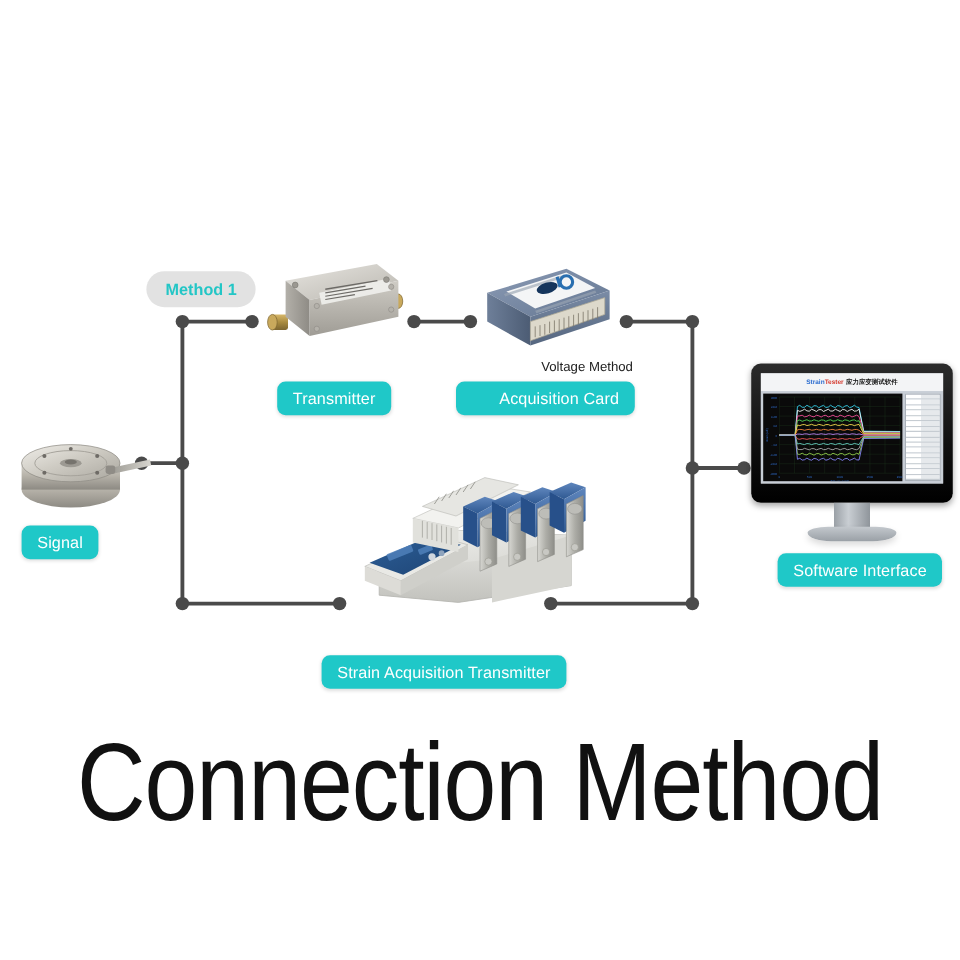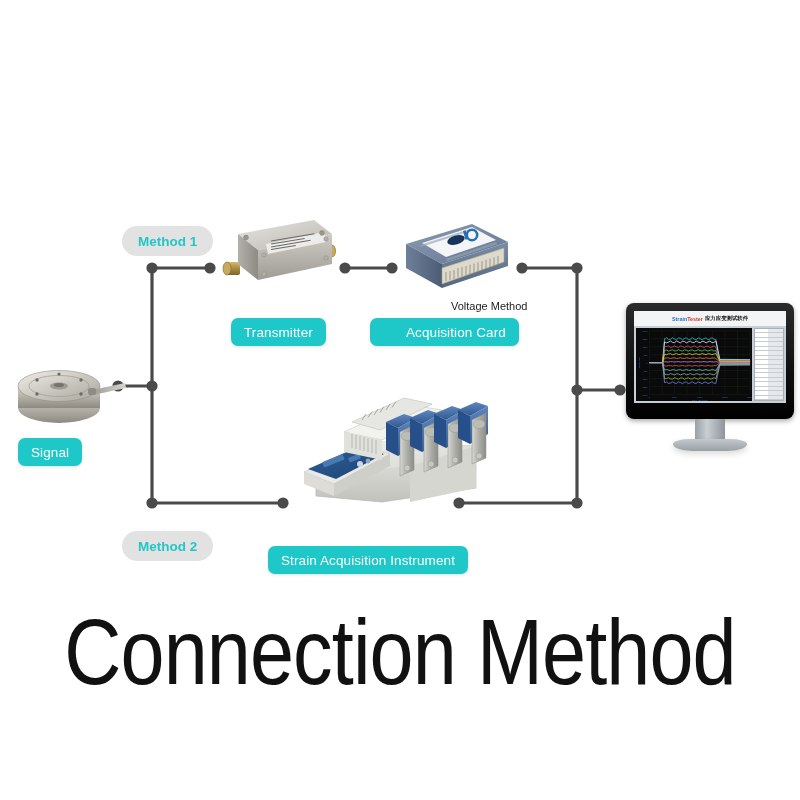--- a/index.html
+++ b/index.html
@@ -486,24 +486,24 @@
               <i></i>
           </div>
         </div>
       </div>
     </div>
     <div class="mon-neck"></div>
     <div class="mon-base"></div>
   </div>
 
   <div class="method" id="m1" style="left:122px; top:226px;">Method 1</div>
-  <div class="method" id="m2" style="left:122px; top:531px;">Method 2</div>
 
   <div class="lbl" style="left:18px; top:438px;">Signal</div>
   <div class="lbl" style="left:231px; top:318px;">Transmitter</div>
-  <div class="lbl" style="left:370px; top:318px;padding-left:36px;">Acquisition Card</div>
-  <div class="lbl" style="left:268px; top:546px;">Strain Acquisition Instrument</div>
+  <div class="lbl" style="left:380px; top:318px;padding-left:36px;">Acquisition Card</div>
+  <div class="lbl" style="left:268px; top:546px;">Strain Acquisition Transmitter</div>
+  <div class="lbl" style="left:648px; top:461px;">Software Interface</div>
 
   <div class="plain" style="left:451px; top:300px;">Voltage Method</div>
 
   <div id="title">Connection Method</div>
 
 </div>
 
 </body></html>

